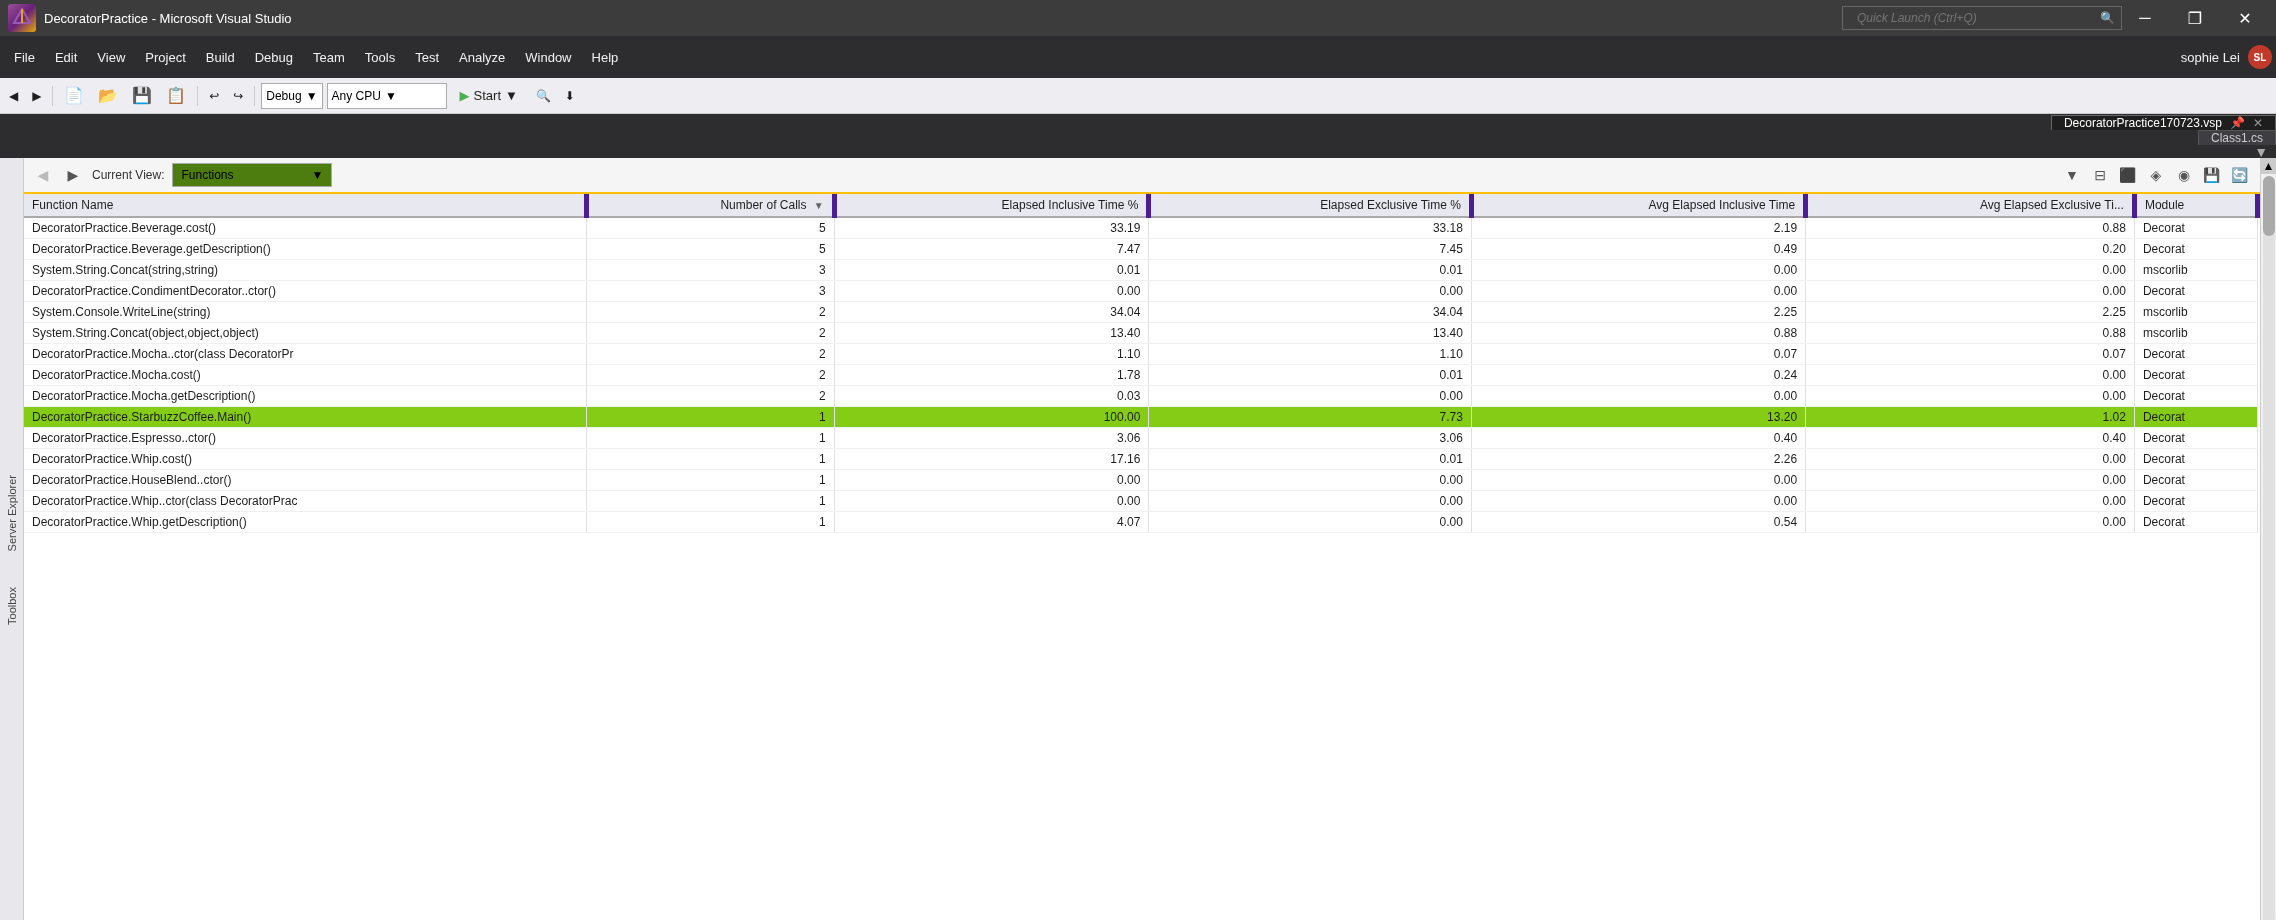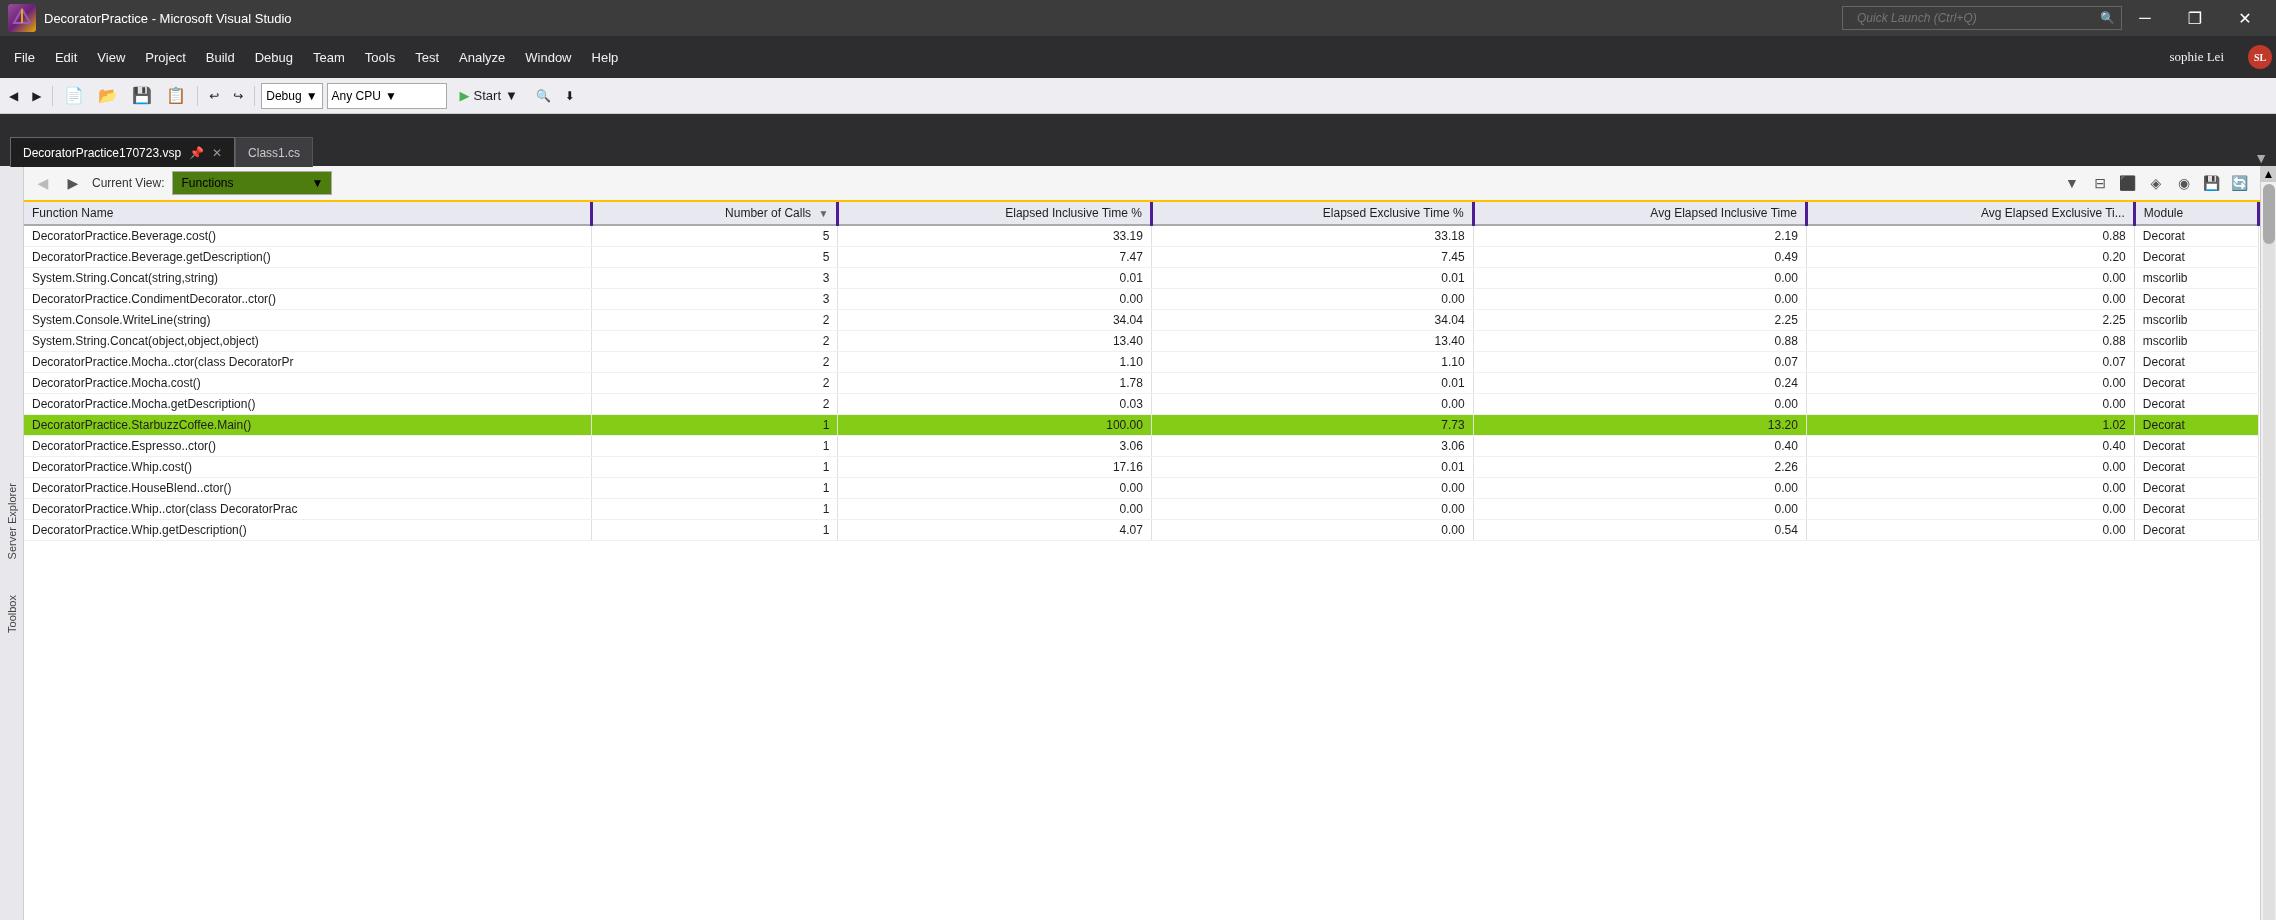--- a/index.html
+++ b/index.html
@@ -37,21 +37,21 @@
     .menu-bar {
       background: #2d2d30;
       height: 42px;
       display: flex;
       align-items: center;
       padding: 0 4px;
     }
     .menu-item {
       color: #f1f1f1; padding: 4px 10px; cursor: pointer; font-size: 13px; white-space: nowrap;
     }
-    .menu-bar-right { margin-left: auto; display: flex; align-items: center; gap: 24px; color: #f1f1f1; font-size: 13px; font-family: Liberation Serif, serif; }
+    .menu-bar-right { margin-left: auto; display: flex; align-items: center; gap: 8px; color: #f1f1f1; font-size: 13px; }
     .user-avatar { width: 24px; height: 24px; background: #c0392b; border-radius: 50%; display: flex; align-items: center; justify-content: center; color: #fff; font-size: 10px; font-weight: bold; }
 
     
     .toolbar {
       background: #eeeef2;
       height: 36px;
       display: flex;
       align-items: center;
       padding: 0 4px;
       border-bottom: 1px solid #ccc;
@@ -67,24 +67,25 @@
       display: flex; align-items: center; gap: 4px;
     }
     .start-btn {
       background: transparent; border: 1px solid transparent; cursor: pointer; height: 26px;
       display: flex; align-items: center; gap: 4px; padding: 0 8px; font-size: 13px; color: #1e1e1e;
     }
 
     
     .tab-bar {
       background: #2d2d30;
-      height: 52px;
+      height: 44px;
       display: flex;
       align-items: flex-end;
       padding-left: 10px;
+      flex-direction: column;
     }
     .tab {
       height: 30px; padding: 0 12px; display: flex; align-items: center; gap: 8px;
       font-size: 12px; cursor: pointer; background: #3e3e42; color: #ccc; border: 1px solid #555; border-bottom: none;
       position: relative; top: 1px;
     }
     .tab.active { background: #1e1e1e; color: #fff; border-color: #666; }
     .tab-close { font-size: 12px; color: #999; cursor: pointer; }
     .tab-bar-right { margin-left: auto; padding-right: 8px; color: #aaa; font-size: 14px; cursor: pointer; }
 
@@ -132,21 +133,21 @@
     .perf-icon-btn {
       width: 24px; height: 24px; background: transparent; border: none; cursor: pointer;
       display: flex; align-items: center; justify-content: center; font-size: 14px; color: #555;
     }
 
     
     .table-container { flex: 1; overflow: auto; background: #fff; }
     table { width: 100%; border-collapse: collapse; font-size: 12px; }
     thead tr { background: #e8e8f0; }
     th {
-      text-align: left; padding: 4px 8px; border-right: 3px solid #4c1d95; border-bottom: 2px solid #aaa;
+      text-align: left; padding: 4px 8px; border-right: 5px solid #4c1d95; border-bottom: 2px solid #aaa;
       font-weight: normal; white-space: nowrap; color: #1e1e1e; cursor: pointer; user-select: none;
     }
     td {
       padding: 3px 8px; border-right: 1px solid #e0e0e0; border-bottom: 1px solid #f0f0f0;
       white-space: nowrap; color: #1e1e1e;
     }
     tr.selected td { background: #84cc16; }
     .num-col { text-align: right; }
     .sort-arrow { font-size: 10px; margin-left: 4px; color: #666; }
 

